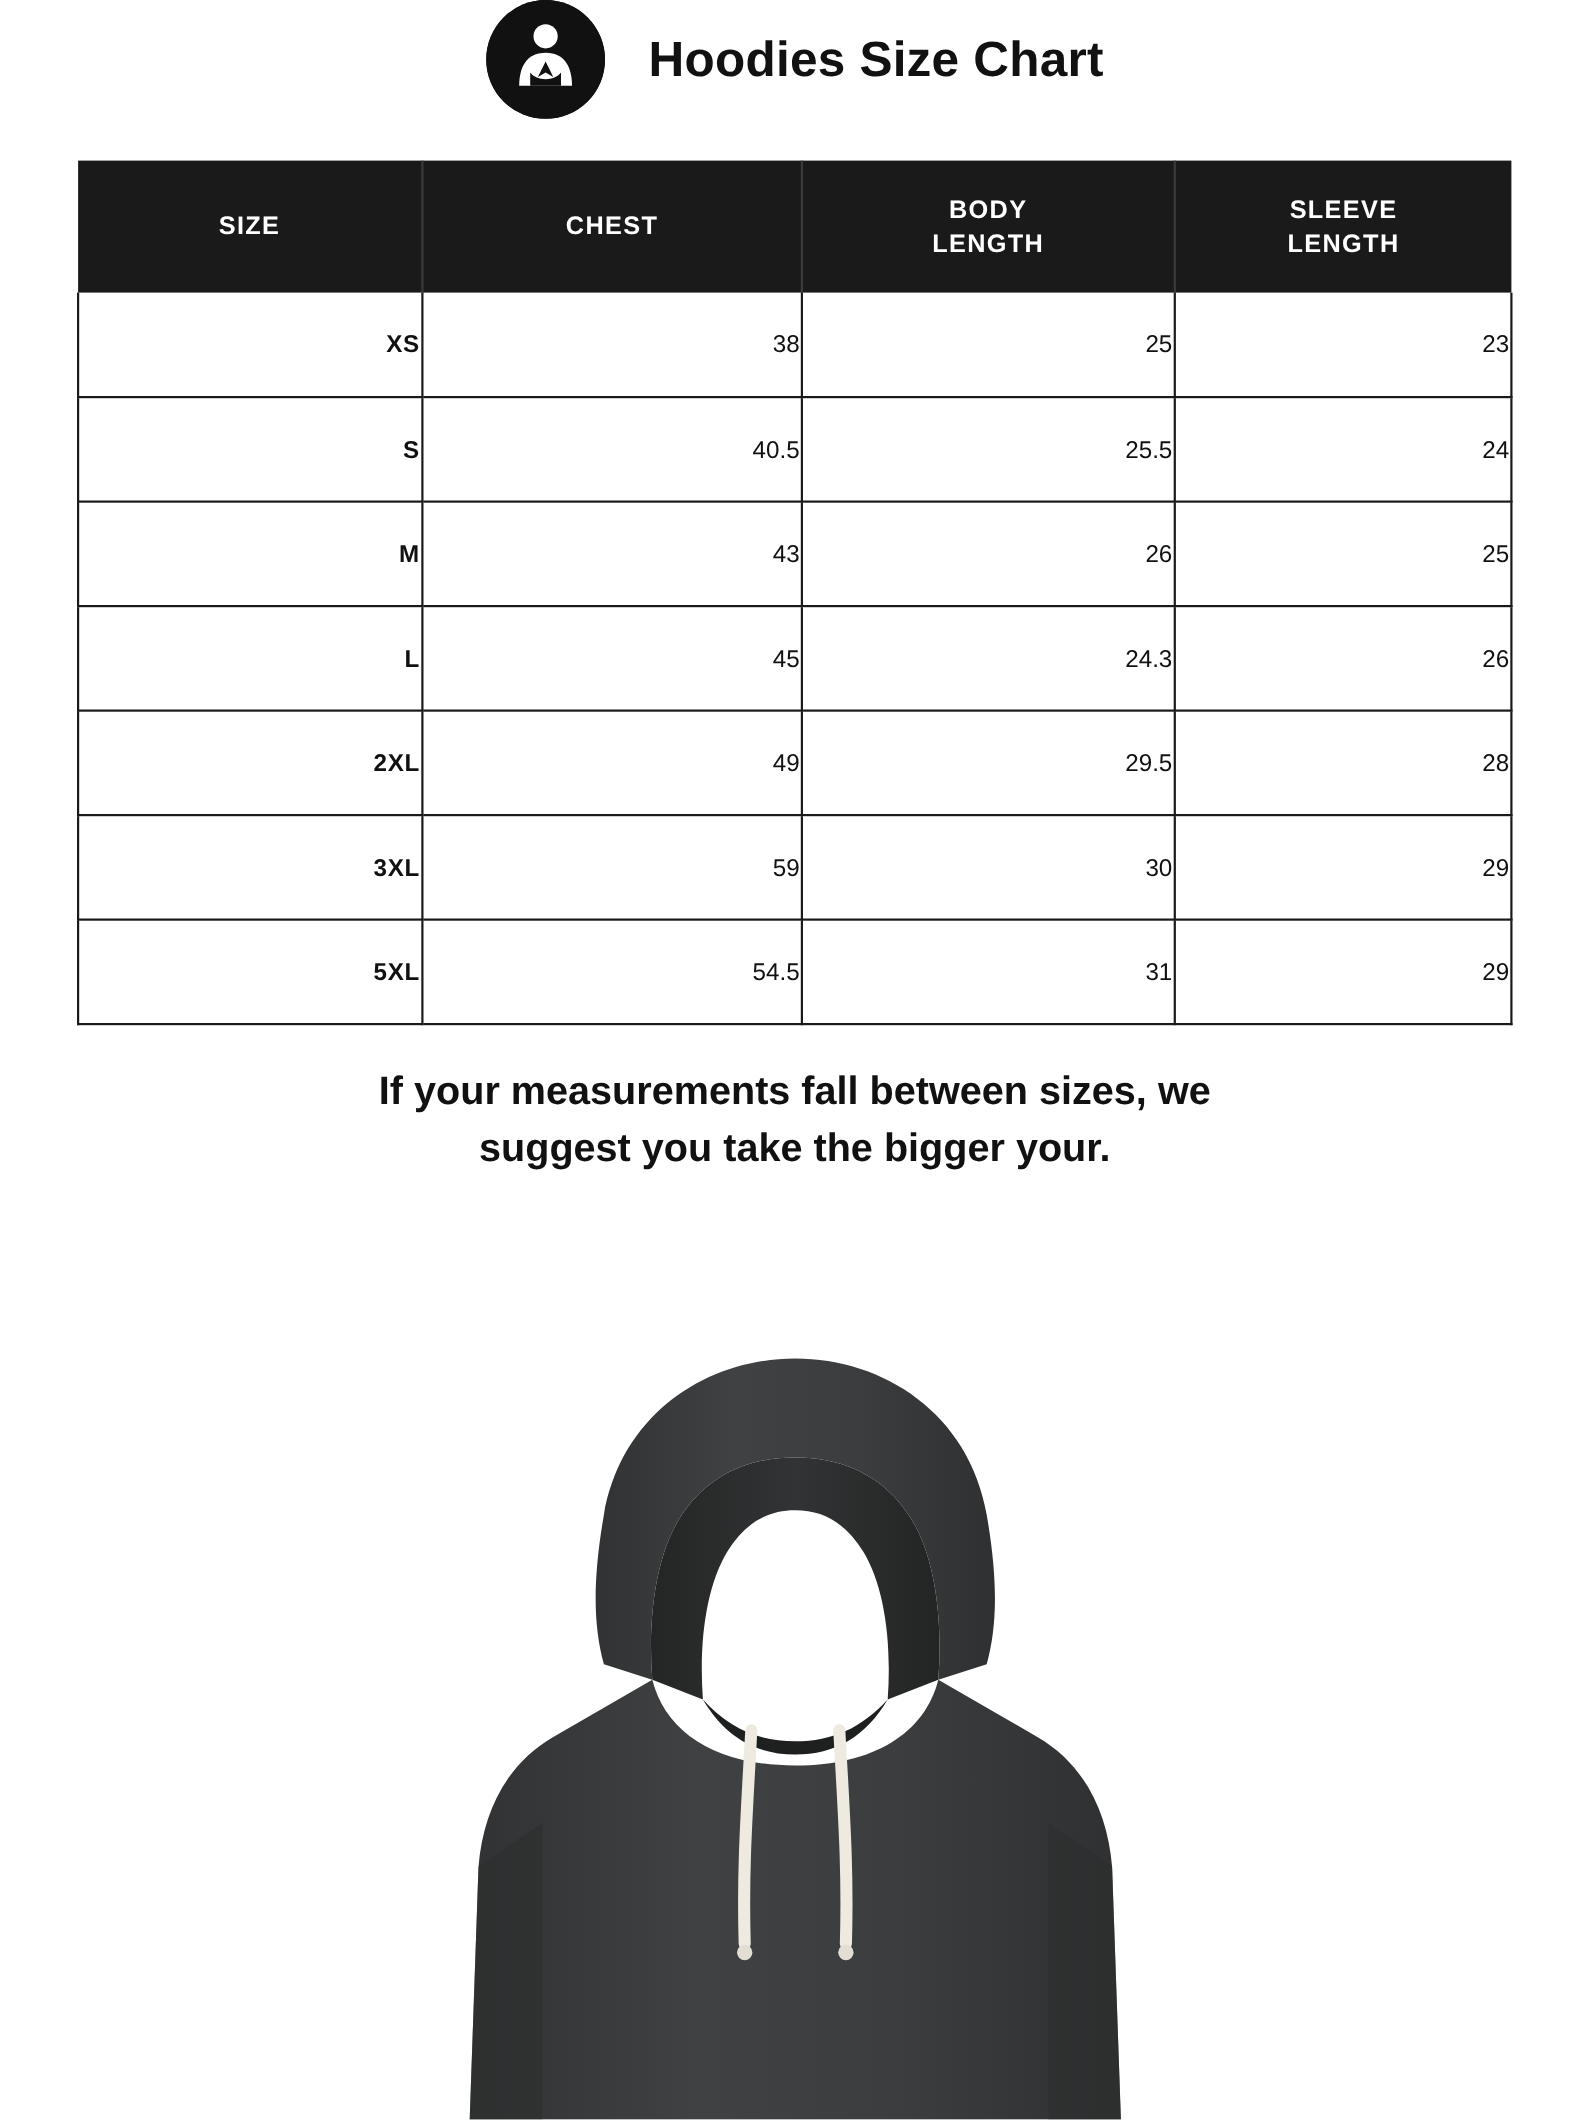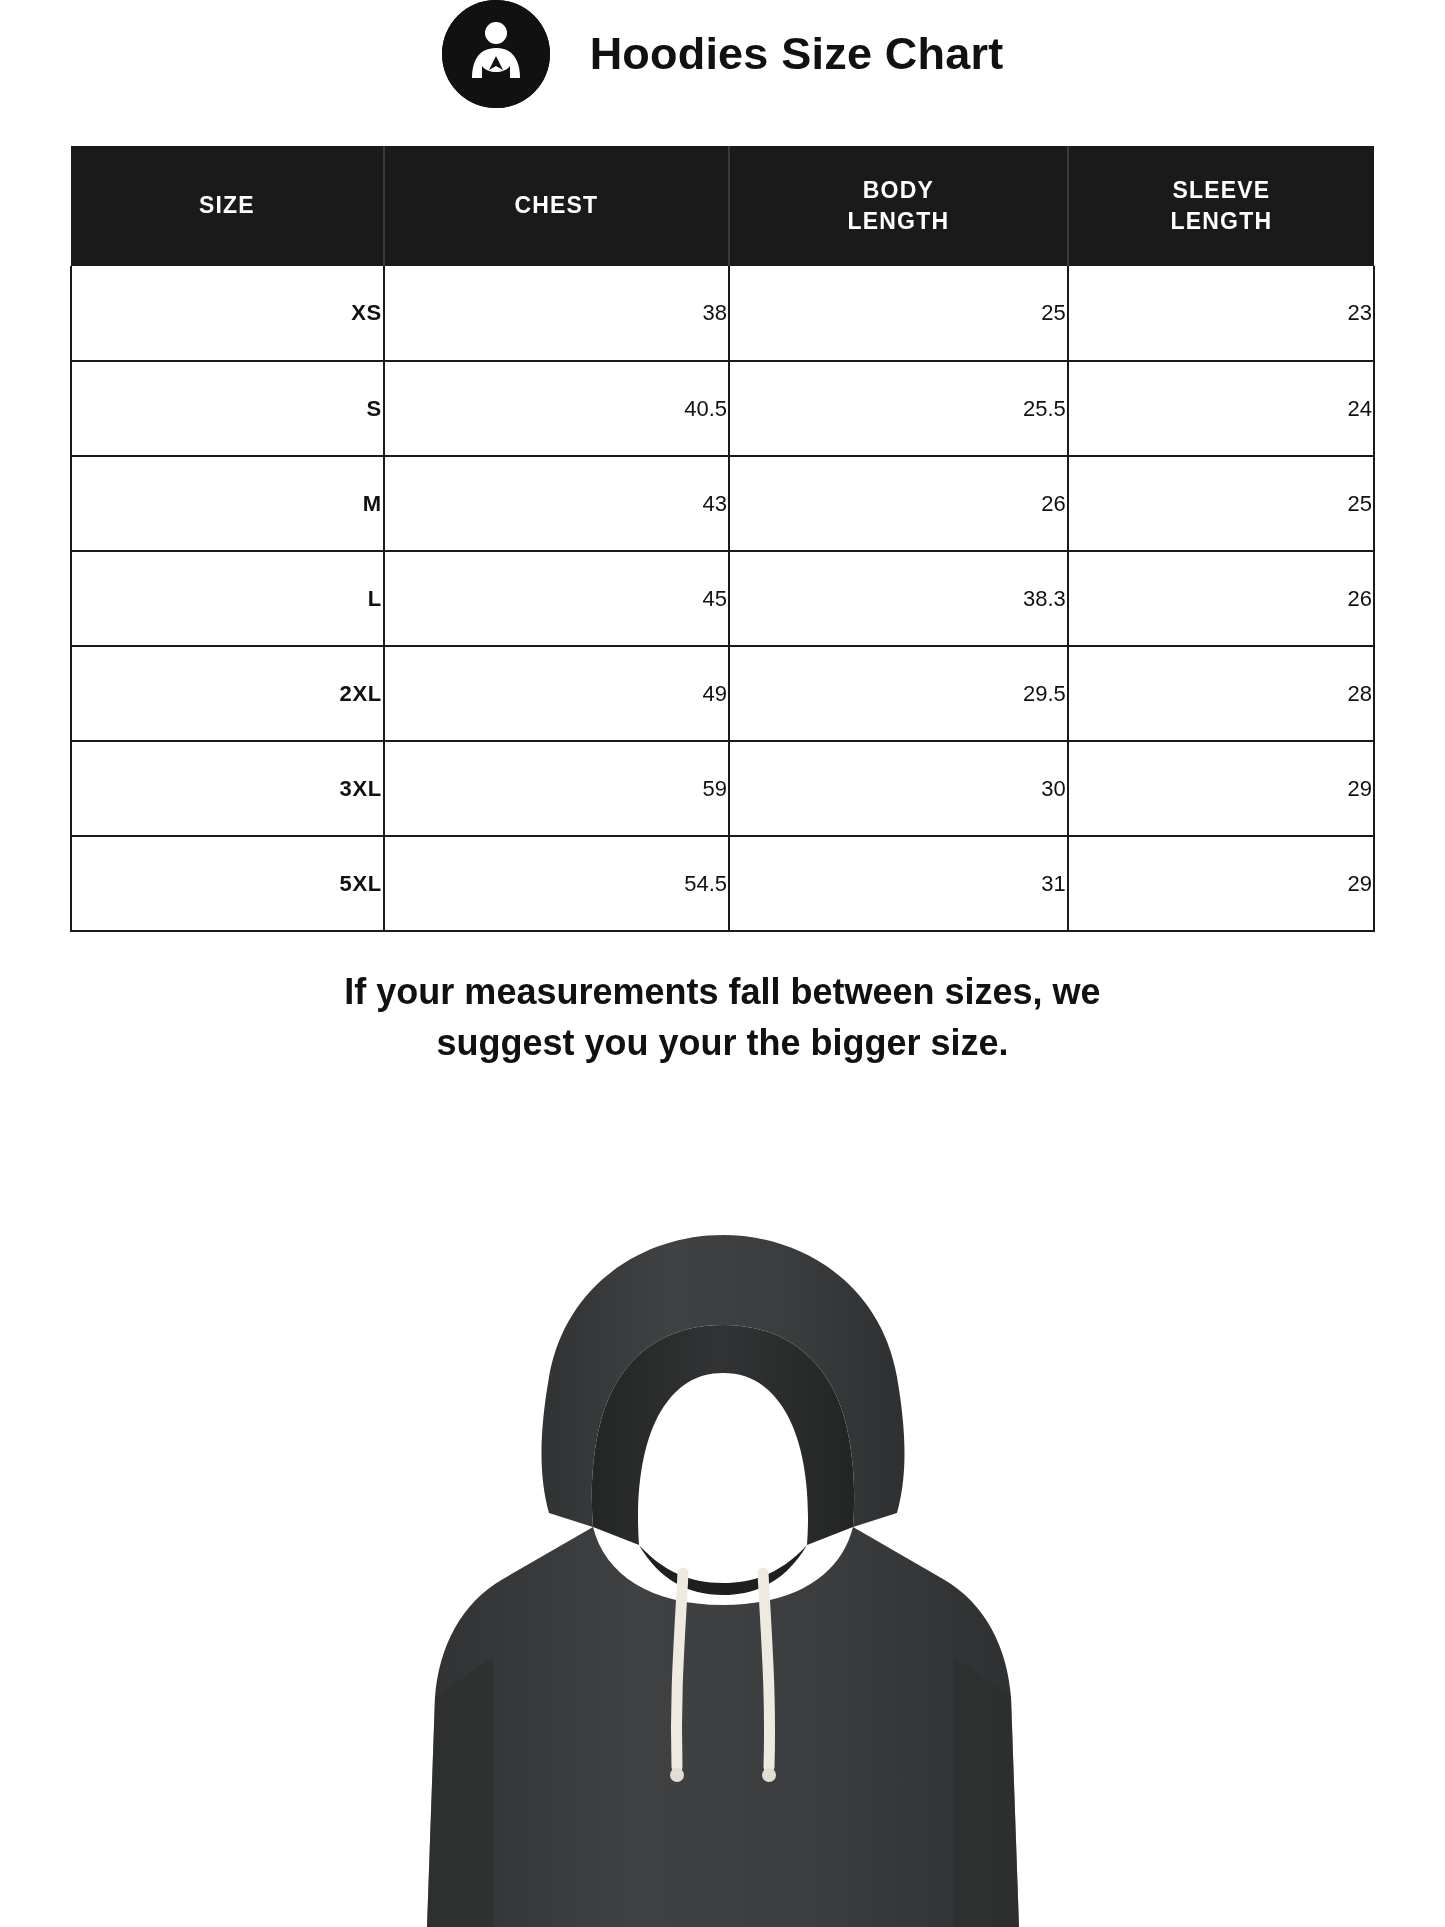--- a/index.html
+++ b/index.html
@@ -171,21 +171,21 @@
       </tr>
       <tr>
         <td class="size-cell">M</td>
         <td>43</td>
         <td>26</td>
         <td>25</td>
       </tr>
       <tr>
         <td class="size-cell">L</td>
         <td>45</td>
-        <td>38.3</td>
+        <td>24.3</td>
         <td>26</td>
       </tr>
       <tr>
         <td class="size-cell">2XL</td>
         <td>49</td>
         <td>29.5</td>
         <td>28</td>
       </tr>
       <tr>
         <td class="size-cell">3XL</td>
@@ -198,21 +198,21 @@
         <td>54.5</td>
         <td>31</td>
         <td>29</td>
       </tr>
     </tbody>
   </table>
 </div>
 
 <div class="note">
   <div>If your measurements fall between sizes, we</div>
-  <div>suggest you your the bigger size.</div>
+  <div>suggest you take the bigger your.</div>
 </div>
 
 <div class="hoodie-area">
   <svg class="hoodie-svg" width="760" height="700" viewBox="0 0 760 700" aria-hidden="true">
     <defs>
       <linearGradient id="fab" x1="0" y1="0" x2="1" y2="0">
         <stop offset="0%" stop-color="#303233"></stop>
         <stop offset="35%" stop-color="#3f4142"></stop>
         <stop offset="65%" stop-color="#3b3d3e"></stop>
         <stop offset="100%" stop-color="#2e3031"></stop>

